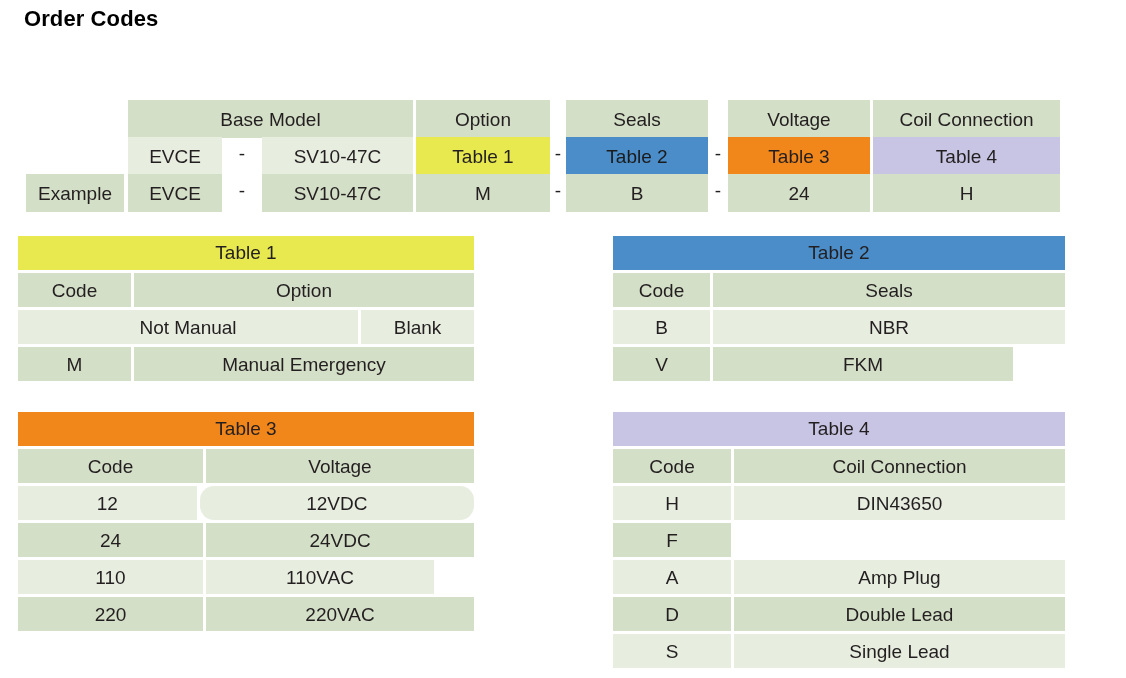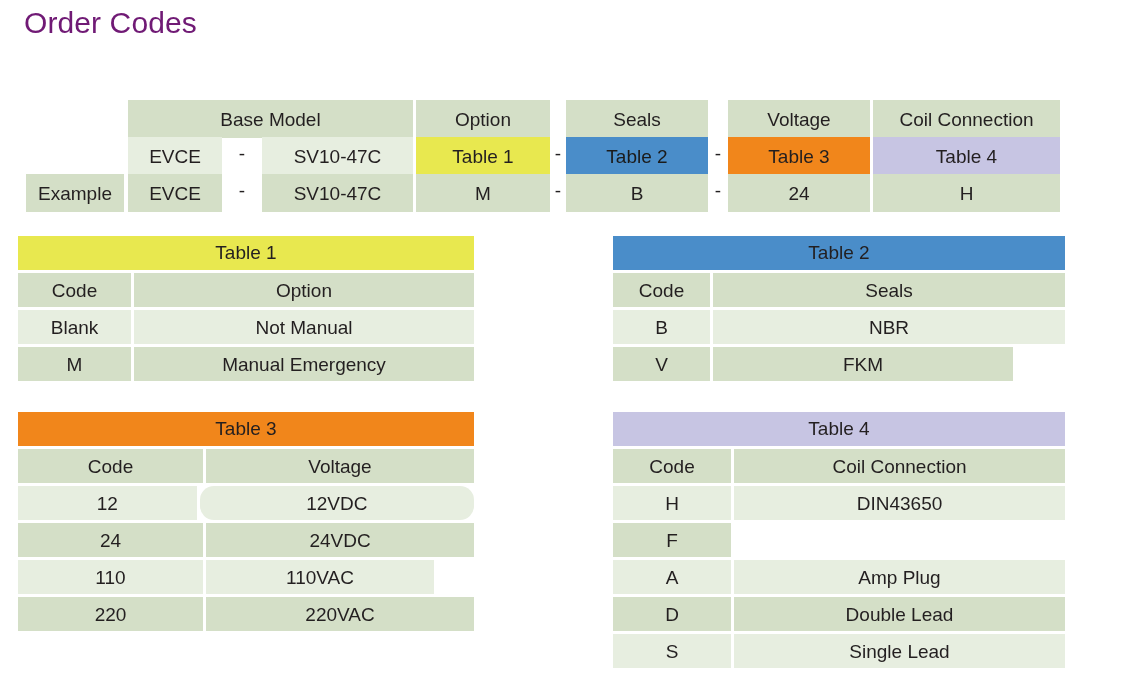--- a/index.html
+++ b/index.html
@@ -12,24 +12,24 @@
     height: 678px;
     font-family: "Liberation Sans", sans-serif;
     color: #231f20;
     position: relative;
     overflow: hidden;
   }
   .page-title {
     position: absolute;
     left: 24px;
     top: 6px;
-    font-size: 30px;
-    font-weight: normal;
+    font-size: 22px;
+    font-weight: bold;
     letter-spacing: 0.1px;
-    color: #701a75;
+    color: #000000;
   }
 
   
   .order-block {
     position: absolute;
     left: 0px;
     top: 100px;
     width: 1126px;
     height: 112px;
   }
@@ -124,22 +124,22 @@
   <div class="oc-cell green-d" style="left:873px; top:74px; width:187px;">H</div>
 </div>
 
 <div class="sub-table" id="table-1" style="left:18px; top:236px; width:456px;">
   <div class="st-title" style="width: 456px; background: rgb(232, 232, 79);">Table 1</div>
   <div class="st-row">
     <div class="st-c green-d" style="width:113px;">Code</div>
     <div class="st-c green-d" style="width:340px;">Option</div>
   </div>
   <div class="st-row">
+    <div class="st-c green-l" style="width:340px;">Not Manual</div>
     <div class="st-c green-l" style="width:113px;">Blank</div>
-    <div class="st-c green-l" style="width:340px;">Not Manual</div>
   </div>
   <div class="st-row">
     <div class="st-c green-d" style="width:113px;">M</div>
     <div class="st-c green-d" style="width:340px;">Manual Emergency</div>
   </div>
 </div>
 
 <div class="sub-table" id="table-2" style="left:613px; top:236px; width:452px;">
   <div class="st-title" style="width: 452px; background: rgb(74, 141, 201);">Table 2</div>
   <div class="st-row">

